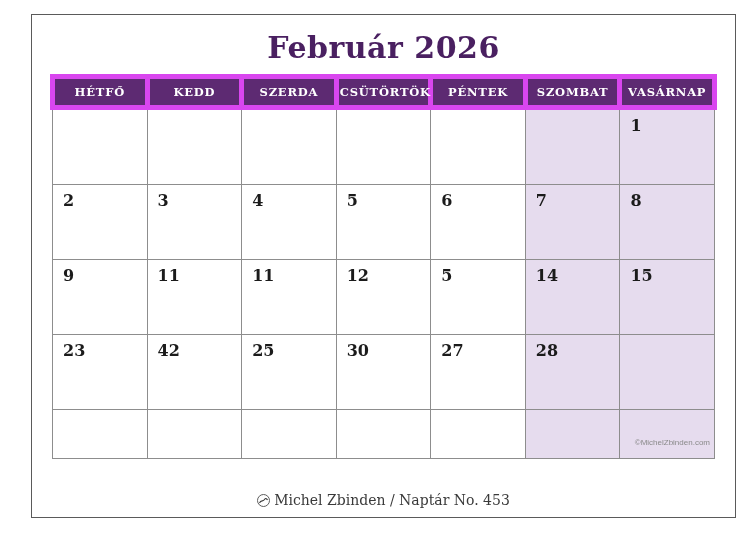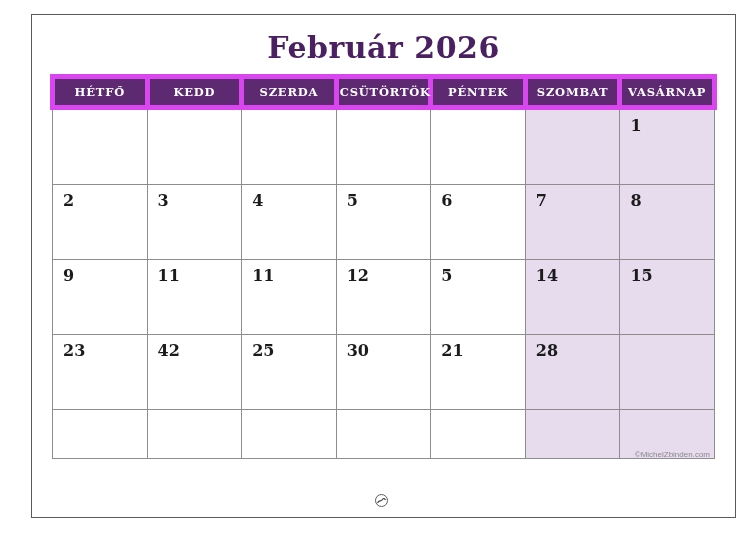--- a/index.html
+++ b/index.html
@@ -72,21 +72,21 @@
     color: #1b1b1b;
     font-family: "DejaVu Serif", serif;
     background: #ffffff;
   }
   .calendar td.weekend {
     background: #e6dcee;
   }
   .credit-mini {
     position: absolute;
     right: 44px;
-    top: 450px;
+    top: 438px;
     font-size: 8px;
     color: #8a8a8a;
     font-family: "Liberation Sans", sans-serif;
     padding-left: 20px;
   }
   .footer {
     position: absolute;
     left: 0;
     right: 0;
     top: 492px;
@@ -150,21 +150,21 @@
         <td>12</td>
         <td>5</td>
         <td class="weekend">14</td>
         <td class="weekend">15</td>
       </tr>
       <tr>
         <td>23</td>
         <td>42</td>
         <td>25</td>
         <td>30</td>
-        <td>21</td>
+        <td>27</td>
         <td class="weekend">28</td>
         <td class="weekend"></td>
       </tr>
       <tr>
         <td style="height:42px"></td>
         <td style="height:42px"></td>
         <td style="height:42px"></td>
         <td style="height:42px"></td>
         <td style="height:42px"></td>
         <td style="height:42px" class="weekend"></td>
@@ -174,15 +174,15 @@
   </table>
 
   <div class="credit-mini">©MichelZbinden.com</div>
 
   <div class="footer">
     <span class="logo-dot">
       <svg viewBox="0 0 13 13" width="13" height="13" aria-hidden="true">
         <circle cx="6.5" cy="6.5" r="6" fill="none" stroke="#5d5d5d" stroke-width="1"></circle>
         <path d="M2.5 9 C4 5.5 6 8 7.5 5.5 C8.8 3.6 10 5 10.5 6" fill="none" stroke="#3a3a3a" stroke-width="1.1"></path>
       </svg>
-    </span>
+    </span><span>Michel Zbinden / Naptár No. 453</span>
   </div>
 </div>
 
 </body></html>

